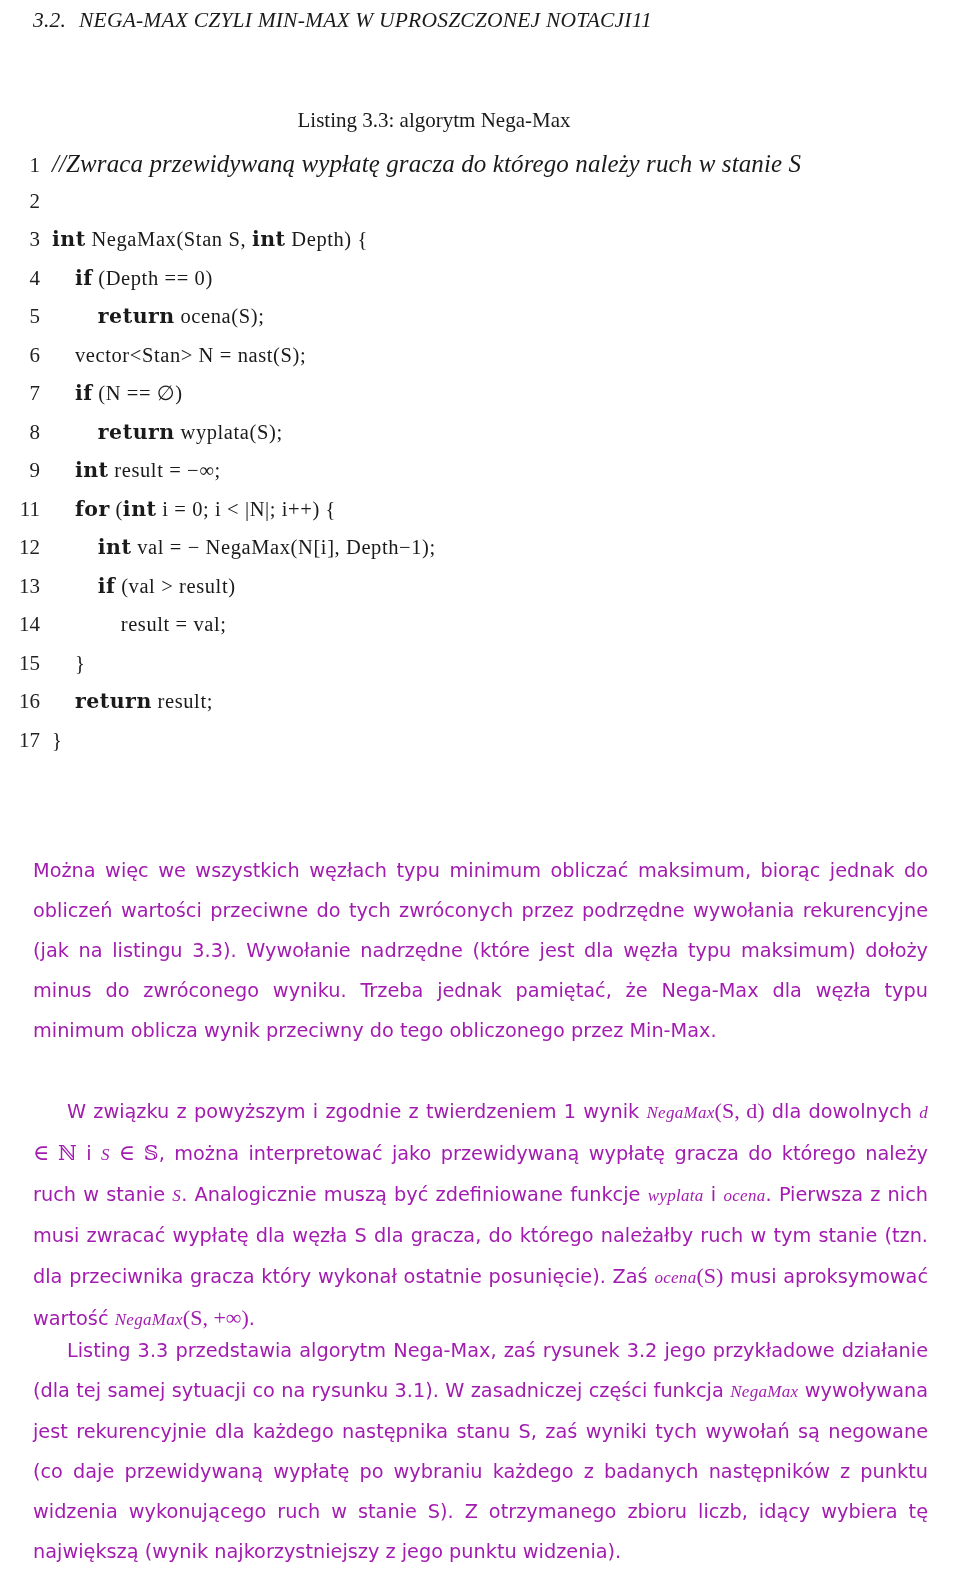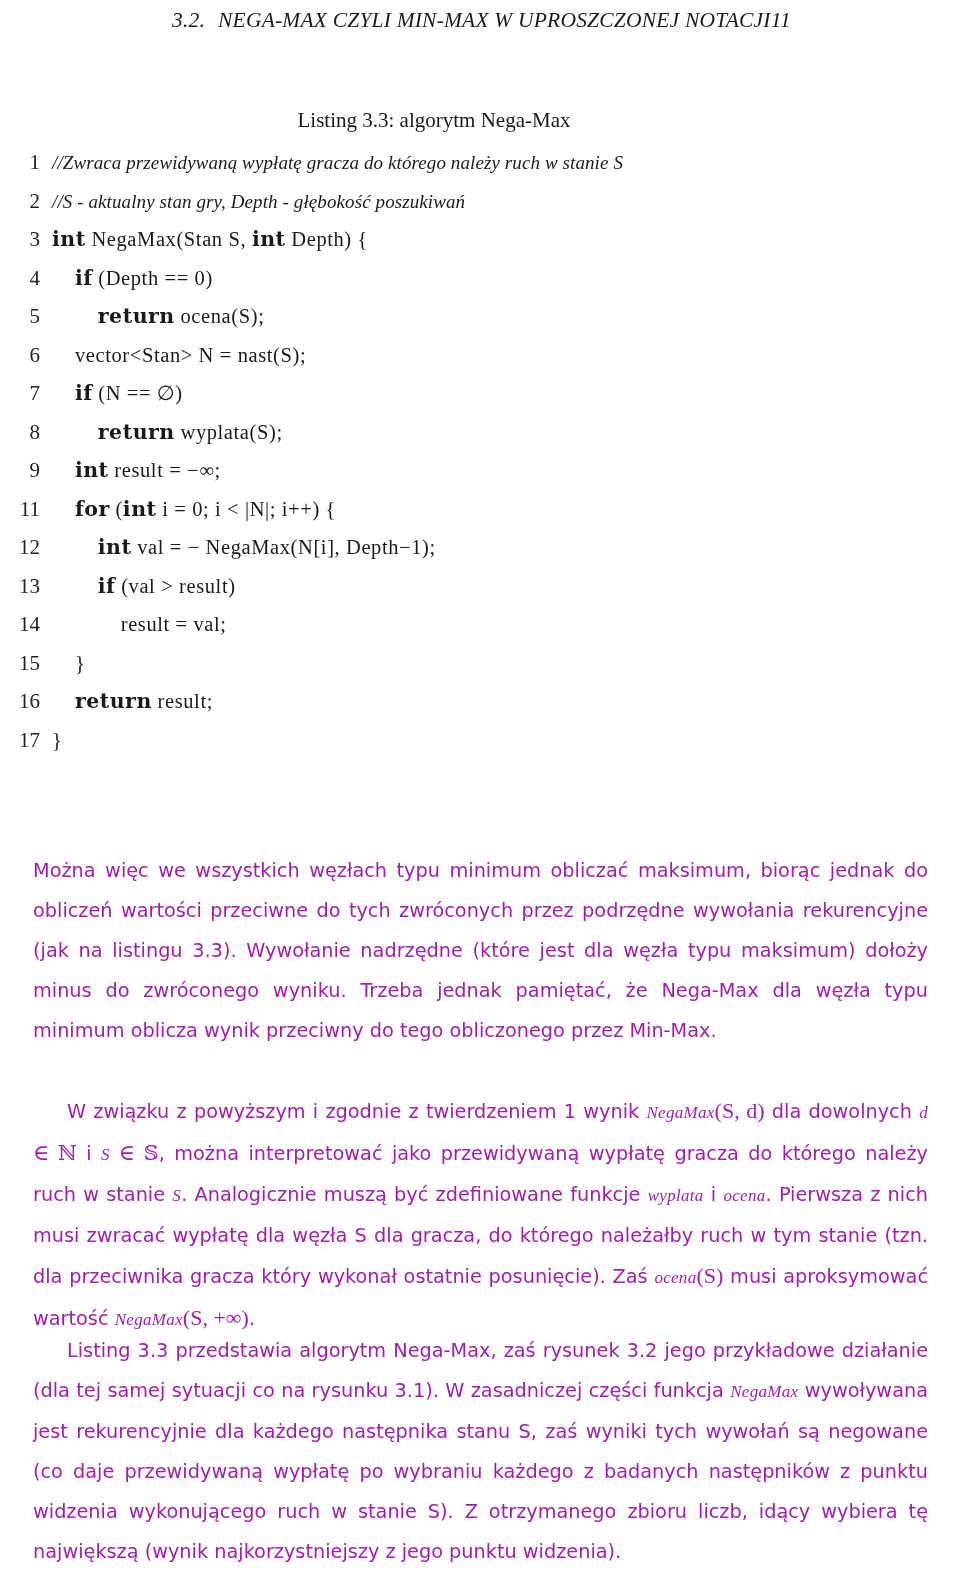--- a/index.html
+++ b/index.html
@@ -18,21 +18,21 @@
   }
 
   
   .page-header {
     position: absolute;
     top: 8px;
     left: 33px;
     right: 30px;
     display: flex;
     align-items: baseline;
-    justify-content: center;
+    justify-content: flex-start;
     font-style: italic;
     font-size: 21.5px;
     letter-spacing: 0.2px;
     font-family: Liberation Serif, serif;
   }
   .page-header .head-title {
     white-space: nowrap;
   }
   .page-header .head-num {
     font-style: italic;
@@ -78,21 +78,21 @@
     letter-spacing: 0.6px;
   }
   .code .kw {
     font-family: "DejaVu Serif", "Liberation Serif", serif;
     font-weight: bold;
     letter-spacing: 0.5px;
   }
   .code .cmt {
     font-style: italic;
     letter-spacing: 0.1px;
-    font-size: 19px;
+    font-size: 25px;
     text-align: right;
   }
   .code .math { font-style: normal; }
 
   
   .body-block {
     position: absolute;
     left: 33px;
     width: 895px;
     font-family: "DejaVu Sans", "Liberation Sans", sans-serif;
@@ -141,21 +141,20 @@
 
 <div class="listing-caption">Listing 3.3: algorytm Nega-Max</div>
 
 <div class="code-listing">
   <div class="code-line">
     <span class="ln">1</span>
     <span class="code"><span class="cmt">//Zwraca przewidywaną wypłatę gracza do którego należy ruch w stanie S</span></span>
   </div>
   <div class="code-line">
     <span class="ln">2</span>
-    <span class="code"><span class="cmt">//S - aktualny stan gry, Depth - głębokość poszukiwań</span></span>
   </div>
   <div class="code-line">
     <span class="ln">3</span>
     <span class="code"><span class="kw">int</span> NegaMax(Stan S, <span class="kw">int</span> Depth) {</span>
   </div>
   <div class="code-line">
     <span class="ln">4</span>
     <span class="code">    <span class="kw">if</span> (Depth == 0)</span>
   </div>
   <div class="code-line">

